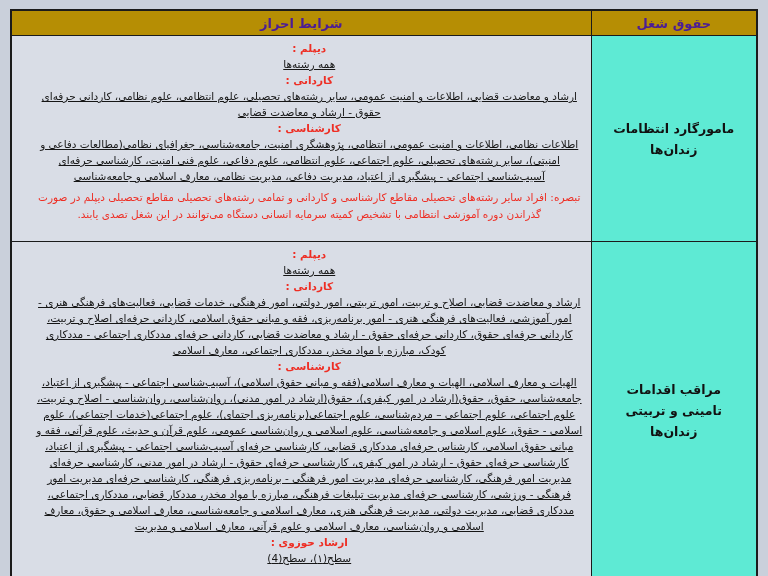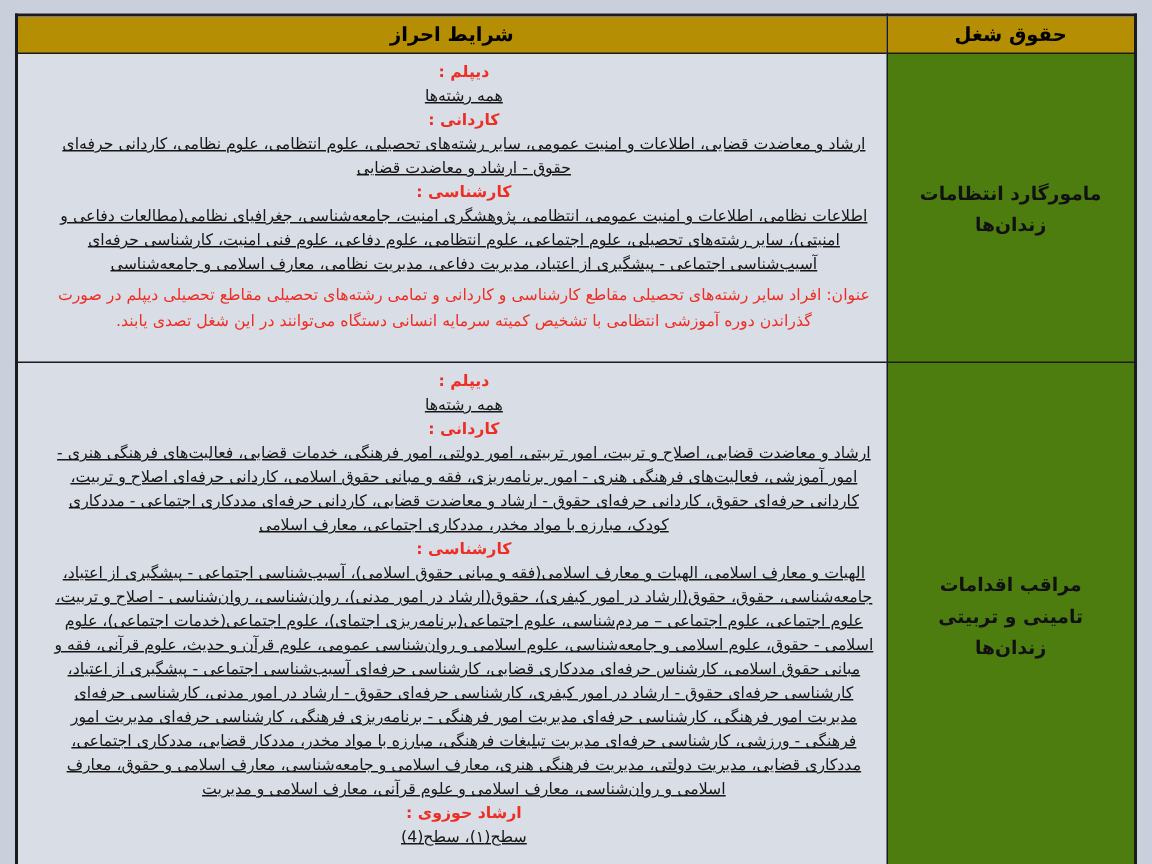--- a/index.html
+++ b/index.html
@@ -17,29 +17,29 @@
   }
   .doc-table td,.doc-table th{
     border:1px solid #1b1b1b;
     vertical-align:middle;
     padding:0;
     overflow:hidden;
   }
   .doc-table{border:2px solid #1b1b1b;}
   th.hdr{
     background:#b68e04;
-    color:#000000;
+    color:#4c1d95;
     font-weight:bold;
     font-size:13px;
     height:24px;
     text-align:center;
   }
   col.job-col{width:166px;}
   td.job-cell{
-    background:#4d7c0f;
+    background:#5eead4;
     font-weight:bold;
     font-size:12.5px;
     color:#111;
     text-align:center;
     line-height:21px;
     padding:0 14px;
   }
   td.req-cell{
     background:#d9dde6;
     font-size:10.5px;
@@ -80,21 +80,21 @@
 
   <tr class="row1">
     <td class="job-cell">مامورگارد انتظامات زندان‌ها</td>
     <td class="req-cell">
       <span class="sec-label">دیپلم :</span>
       <span class="sec-text">همه رشته‌ها</span>
       <span class="sec-label">کاردانی :</span>
       <span class="sec-text">ارشاد و معاضدت قضایی، اطلاعات و امنیت عمومی، سایر رشته‌های تحصیلی، علوم انتظامی، علوم نظامی، کاردانی حرفه‌ای حقوق - ارشاد و معاضدت قضایی</span>
       <span class="sec-label">کارشناسی :</span>
       <span class="sec-text">اطلاعات نظامی، اطلاعات و امنیت عمومی، انتظامی، پژوهشگری امنیت، جامعه‌شناسی، جغرافیای نظامی(مطالعات دفاعی و امنیتی)، سایر رشته‌های تحصیلی، علوم اجتماعی، علوم انتظامی، علوم دفاعی، علوم فنی امنیت، کارشناسی حرفه‌ای آسیب‌شناسی اجتماعی - پیشگیری از اعتیاد، مدیریت دفاعی، مدیریت نظامی، معارف اسلامی و جامعه‌شناسی</span>
-      <span class="note-text">عنوان: افراد سایر رشته‌های تحصیلی مقاطع کارشناسی و کاردانی و تمامی رشته‌های تحصیلی مقاطع تحصیلی دیپلم در صورت گذراندن دوره آموزشی انتظامی با تشخیص کمیته سرمایه انسانی دستگاه می‌توانند در این شغل تصدی یابند.</span>
+      <span class="note-text">تبصره: افراد سایر رشته‌های تحصیلی مقاطع کارشناسی و کاردانی و تمامی رشته‌های تحصیلی مقاطع تحصیلی دیپلم در صورت گذراندن دوره آموزشی انتظامی با تشخیص کمیته سرمایه انسانی دستگاه می‌توانند در این شغل تصدی یابند.</span>
     </td>
   </tr>
 
   <tr class="row2">
     <td class="job-cell">مراقب اقدامات تامینی و تربیتی زندان‌ها</td>
     <td class="req-cell">
       <span class="sec-label">دیپلم :</span>
       <span class="sec-text">همه رشته‌ها</span>
       <span class="sec-label">کاردانی :</span>
       <span class="sec-text">ارشاد و معاضدت قضایی، اصلاح و تربیت، امور تربیتی، امور دولتی، امور فرهنگی، خدمات قضایی، فعالیت‌های فرهنگی هنری - امور آموزشی، فعالیت‌های فرهنگی هنری - امور برنامه‌ریزی، فقه و مبانی حقوق اسلامی، کاردانی حرفه‌ای اصلاح و تربیت، کاردانی حرفه‌ای حقوق، کاردانی حرفه‌ای حقوق - ارشاد و معاضدت قضایی، کاردانی حرفه‌ای مددکاری اجتماعی - مددکاری کودک، مبارزه با مواد مخدر، مددکاری اجتماعی، معارف اسلامی</span>

